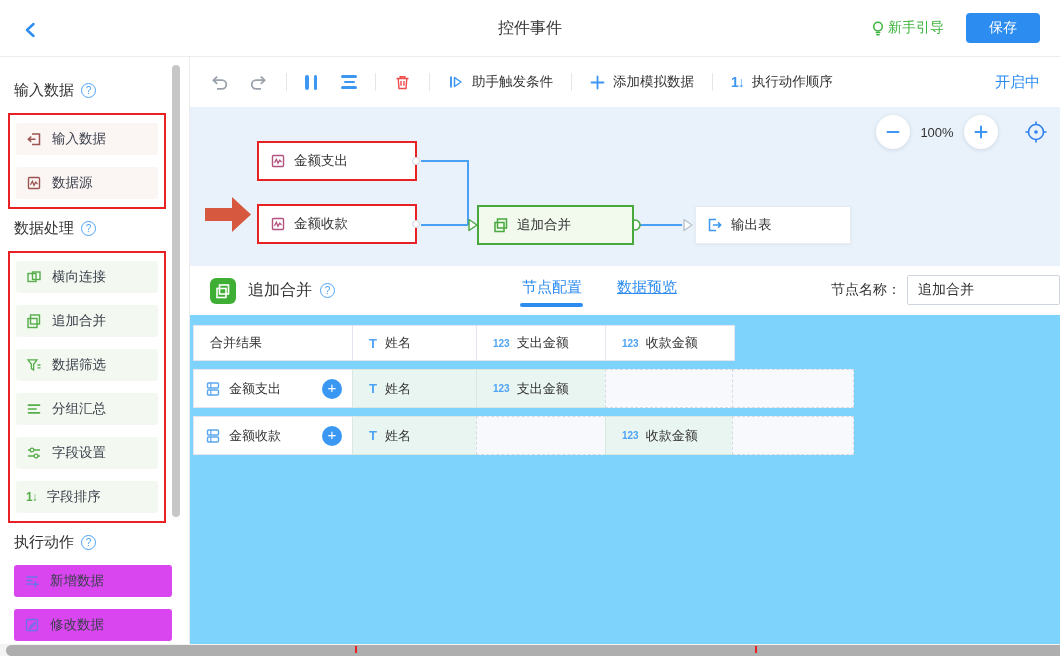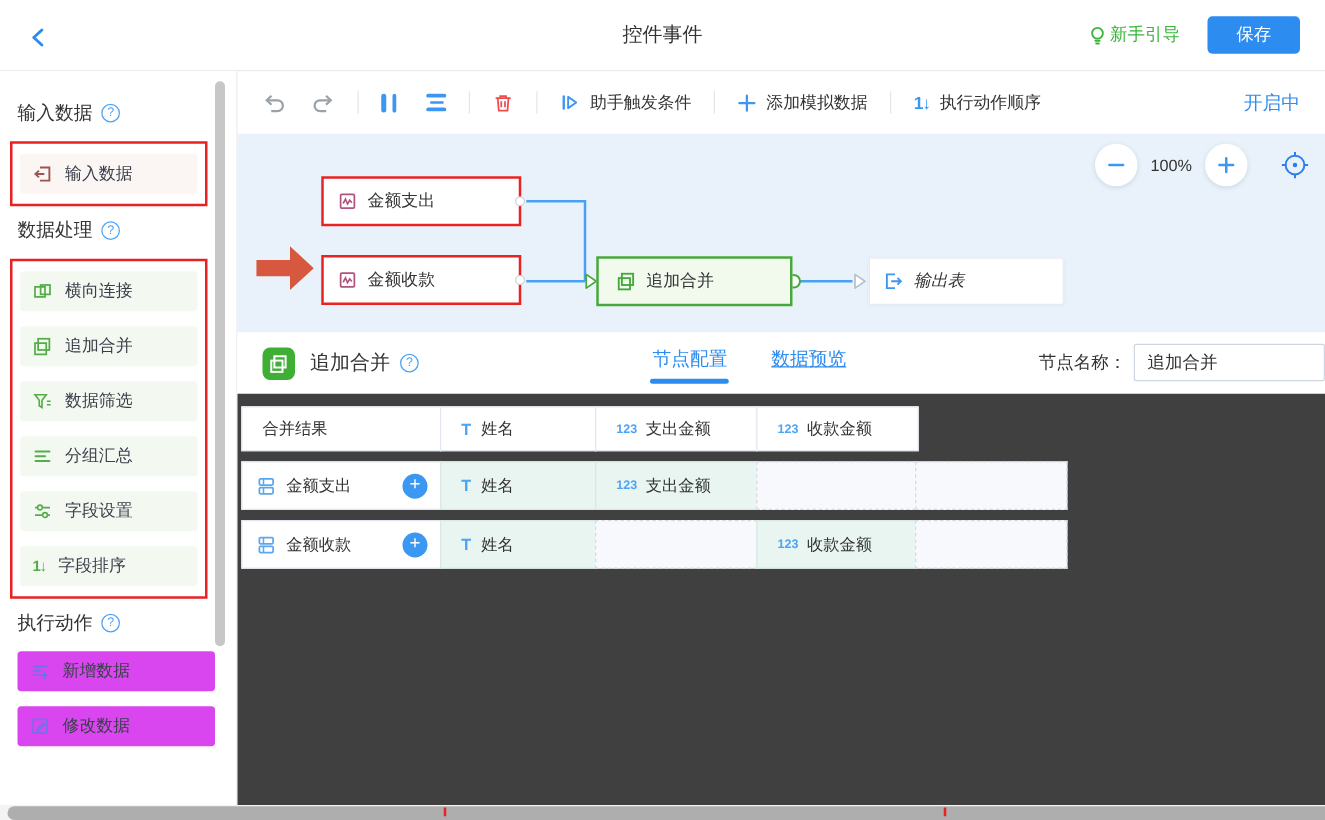--- a/index.html
+++ b/index.html
@@ -64,21 +64,21 @@
   .canvas { position:relative; height:159px; background:#e9f2fa; overflow:hidden; }
   .wires { position:absolute; left:0; top:0; pointer-events:none; }
   .flow-arrow { position:absolute; left:15px; top:89px; }
   .node { position:absolute; display:flex; align-items:center; gap:8px; padding-left:11px;
     background:#fff; font-size:13.5px; color:#333; cursor:pointer; }
   .node-src1 { left:67px; top:34px;  width:160px; height:40px; border:2px solid #e82222; }
   .node-src2 { left:67px; top:97px;  width:160px; height:40px; border:2px solid #e82222; }
   .node-merge{ left:287px; top:98px; width:157px; height:40px; border:2px solid #47a83d;
     background:#f2faee; padding-left:14px; }
   .node-out  { left:505px; top:99px; width:156px; height:38px; border:1px solid #e7eaf1;
-    box-shadow:0 1px 3px rgba(40,60,90,.06);font-style:italic; }
+    box-shadow:0 1px 3px rgba(40,60,90,.06); }
   .port { position:absolute; right:-5px; top:50%; transform:translateY(-50%);
     width:8px; height:8px; border-radius:50%; background:#fff; border:1px solid #ccd3dc; }
   .zoom-ctrl { position:absolute; top:8px; right:12px; display:flex; align-items:center; gap:8px; }
   .zbtn { width:34px; height:34px; border-radius:50%; background:#fff; border:none;
     box-shadow:0 1px 4px rgba(30,60,100,.15); display:flex; align-items:center;
     justify-content:center; cursor:pointer; }
   .zoom-pct { font-size:13px; color:#333; width:38px; text-align:center; }
   .locate-btn { background:none; border:none; cursor:pointer; margin-left:18px; display:flex; }
 
   
@@ -91,21 +91,21 @@
     color:#2d8cf0; cursor:pointer; }
   .tab1 { left:332px; } .tab2 { left:427px;text-decoration:underline; }
   .tab-underline { position:absolute; left:330px; bottom:8px; width:63px; height:4px;
     border-radius:2px; background:#2d8cf0; }
   .name-field { position:absolute; right:0; top:9px; display:flex; align-items:center; gap:6px; }
   .name-lbl { font-size:14px; color:#333; }
   .name-input { width:153px; height:30px; border:1px solid #d0d6df; border-radius:2px;
     padding-left:10px; font-size:14px; color:#333; font-family:inherit; }
 
   
-  .table-area { flex:1; background:#404040; padding:10px 0 0 3px; position:relative; }
+  .table-area { flex:1; background:#7dd3fc; padding:10px 0 0 3px; position:relative; }
   .trow { display:flex; margin-bottom:8px; }
   .cell { height:39px; display:flex; align-items:center; padding-left:16px; font-size:13px;
     color:#333; margin-left:-1px; }
   .trow .cell:first-child { margin-left:0; }
   .hcell { height:36px; background:#fff; border:1px solid #e2e6ee; }
   .src-cell { background:#fff; border:1px solid #e2e6ee; padding-left:11px; gap:8px; }
   .mint { background:#e9f5f1; border:1px solid #d8e9e3; }
   .emptyc { background:#f7f9fc; border:1px dashed #d6dae3; }
   .w1{width:160px;} .w2{width:125px;} .w3{width:130px;} .w4{width:128px;} .w5{width:122px;}
   .hw4{width:130px;}
@@ -157,20 +157,27 @@
         <span class="help-ic">?</span>
       </div>
       <div class="hl-box">
         <div class="sb-item theme-red">
           <svg width="16" height="16" viewBox="0 0 16 16">
             <path d="M6 3 H13.5 V13.5 H6" fill="none" stroke="#9c5652" stroke-width="1.5"></path>
             <path d="M9.5 8.2 H2.5 M5.2 5.5 L2.3 8.2 L5.2 10.9" fill="none" stroke="#9c5652" stroke-width="1.5"></path>
           </svg>
           <span>输入数据</span>
         </div>
+        <div class="sb-item theme-red">
+          <svg width="16" height="16" viewBox="0 0 16 16">
+            <rect x="2.5" y="2.5" width="11" height="11" rx="1" fill="none" stroke="#9c5652" stroke-width="1.4"></rect>
+            <path d="M4.5 9.8 L6.4 6.3 L8 10.2 L9.8 7.2 L11.5 9.2" fill="none" stroke="#9c5652" stroke-width="1.3"></path>
+          </svg>
+          <span>数据源</span>
+        </div>
       </div>
 
       <div class="sec-title">
         <span>数据处理</span>
         <span class="help-ic">?</span>
       </div>
       <div class="hl-box">
         <div class="sb-item theme-green">
           <svg width="16" height="16" viewBox="0 0 16 16">
             <rect x="2" y="4.5" width="8" height="8" fill="none" stroke="#55ad49" stroke-width="1.4"></rect>

